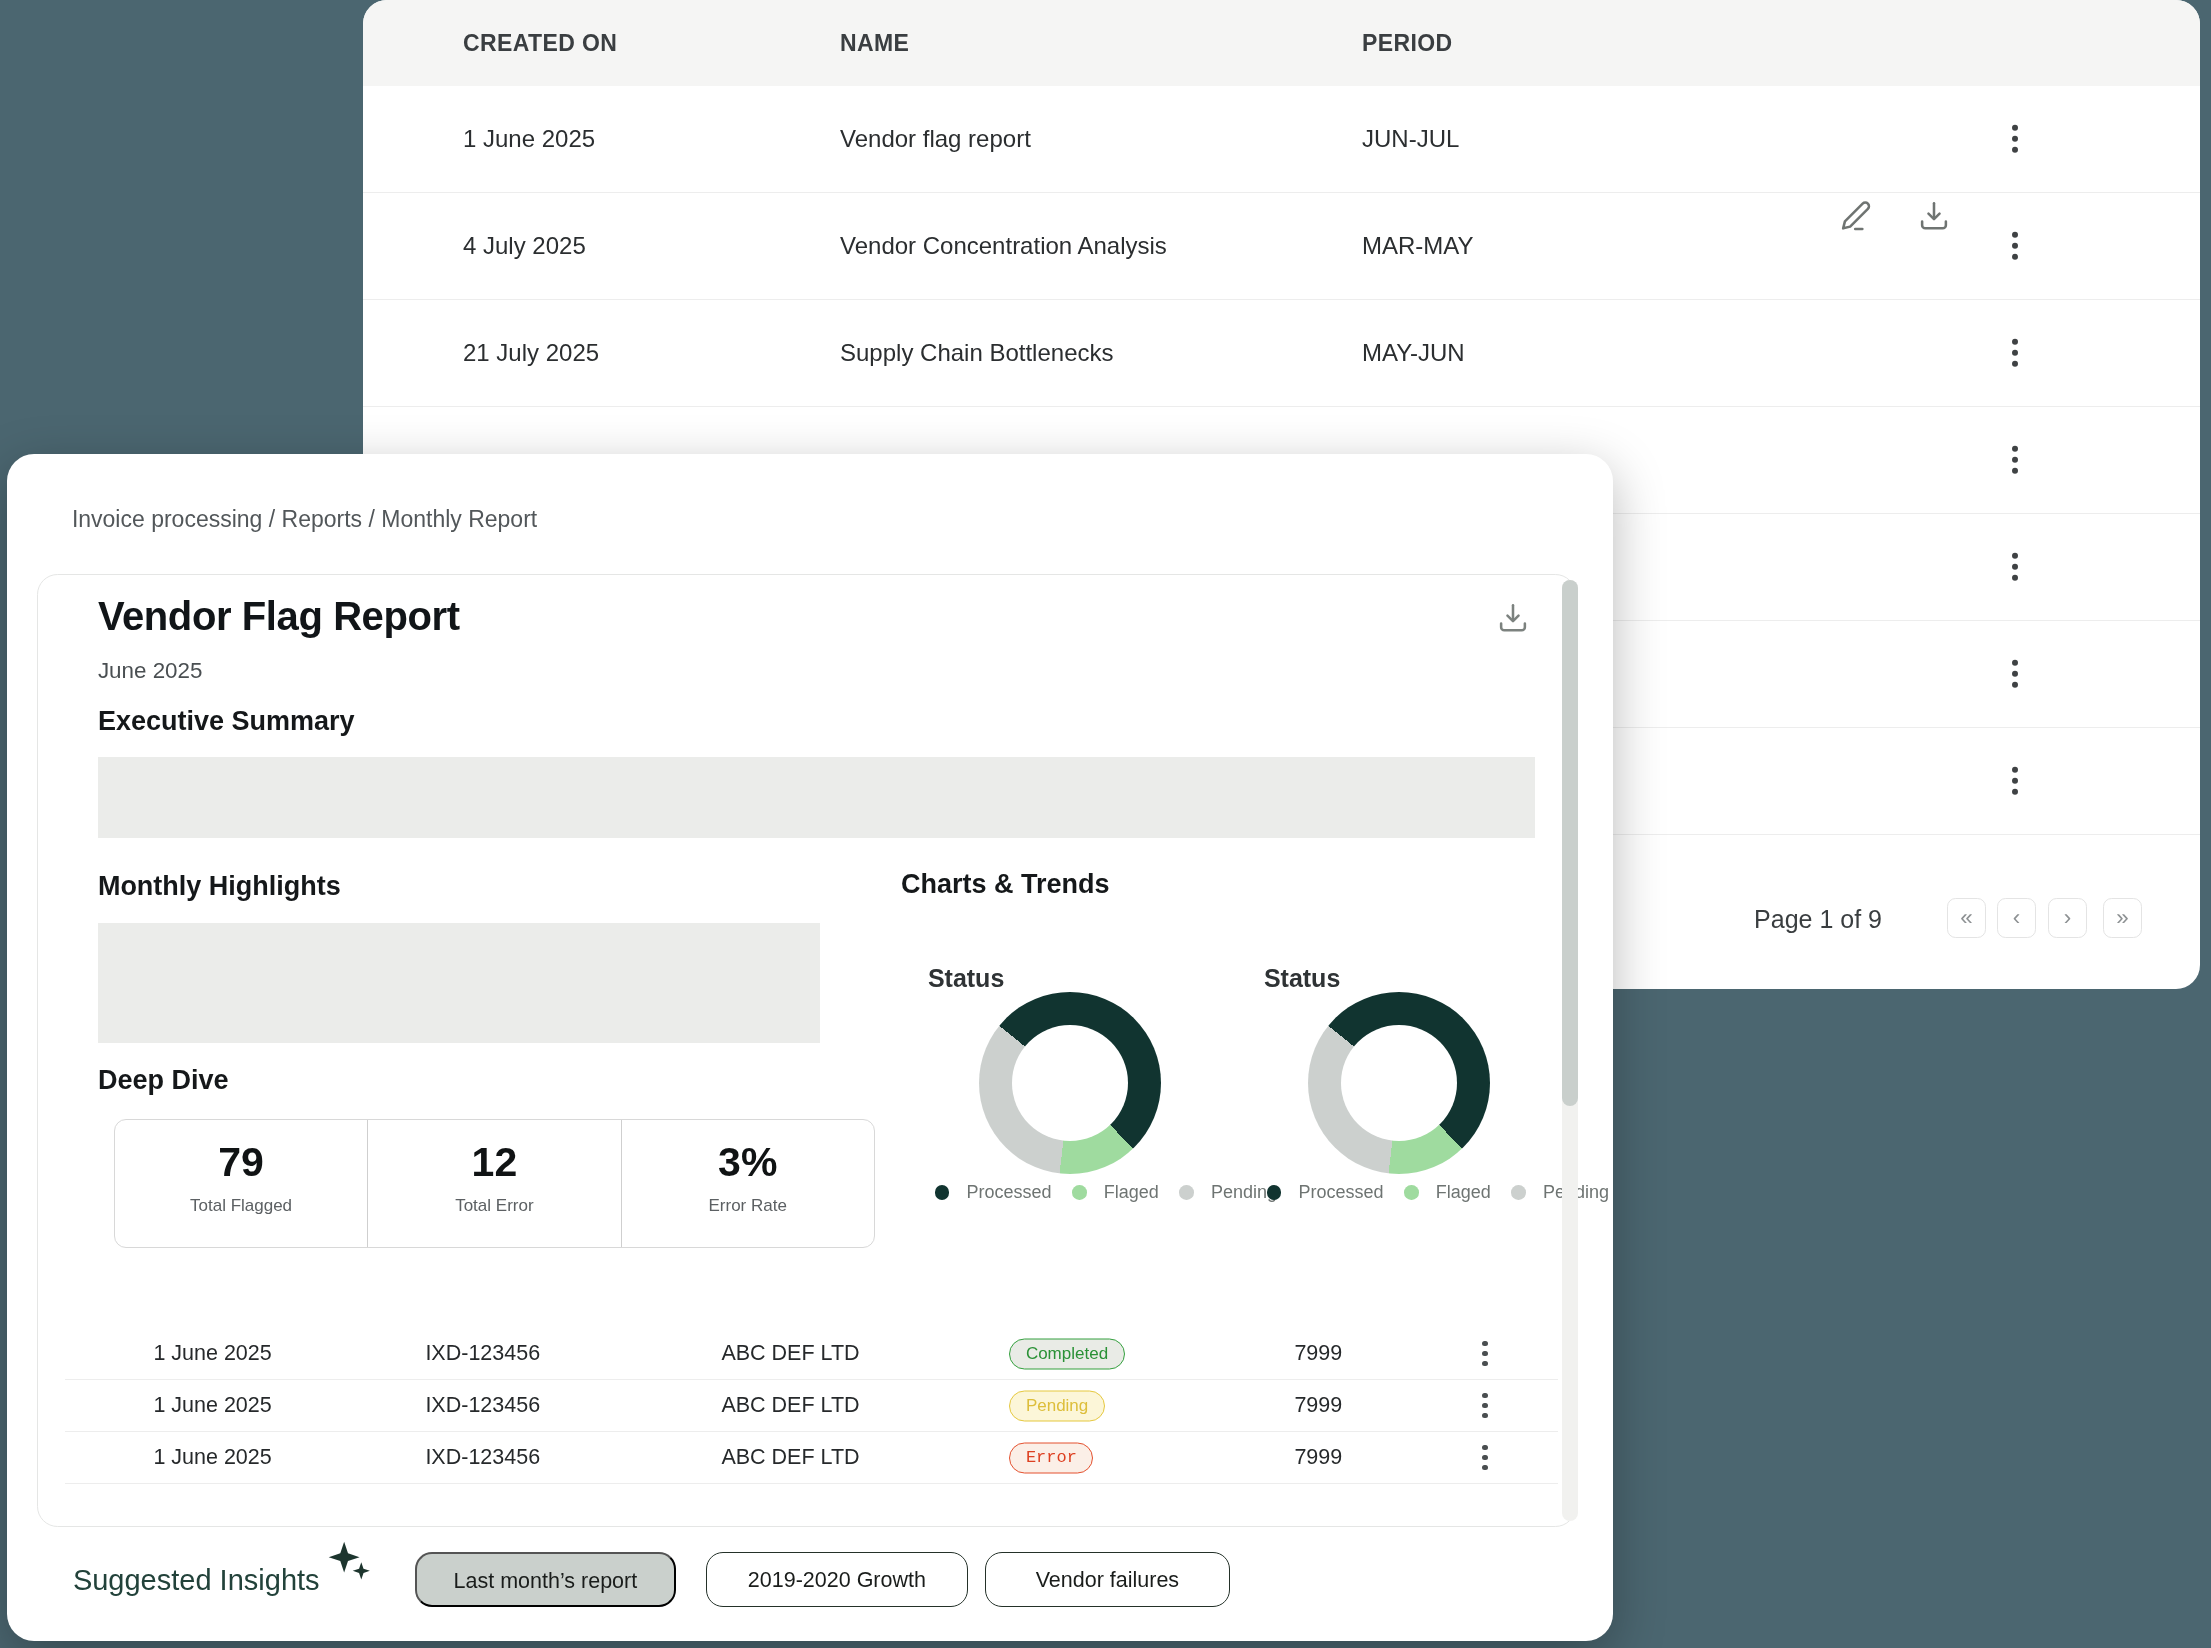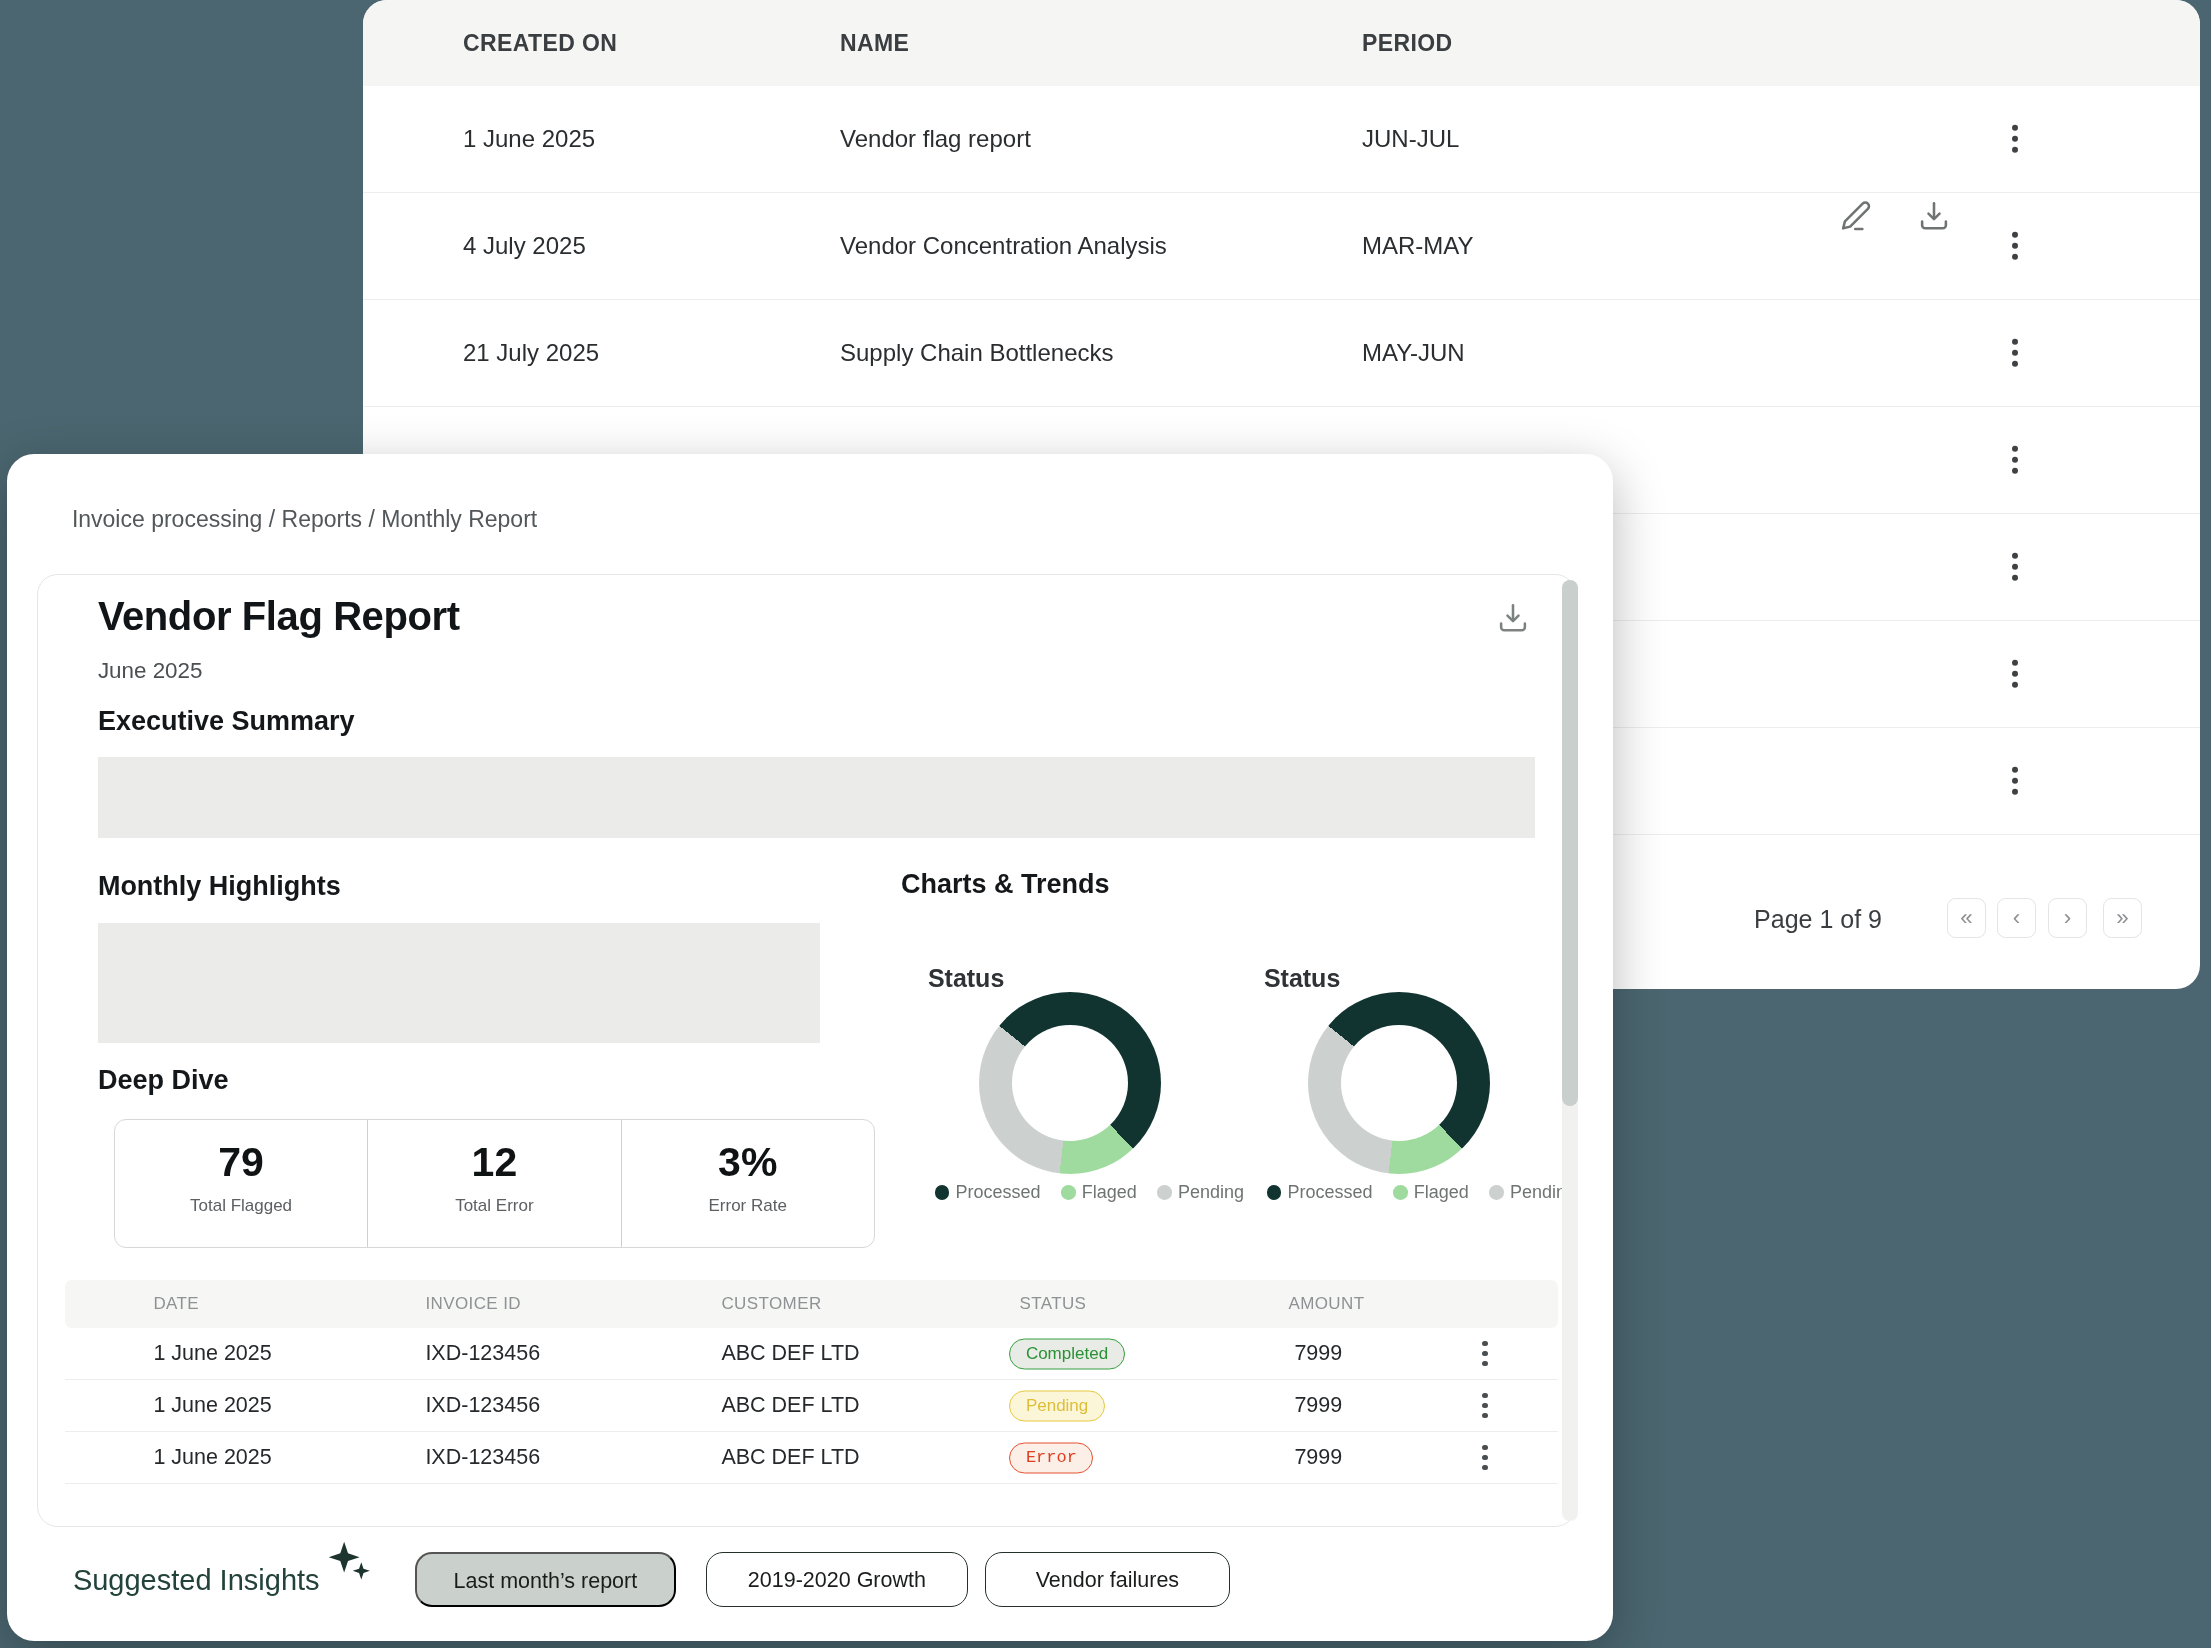--- a/index.html
+++ b/index.html
@@ -44,21 +44,21 @@
   .stat .val { font-size:41px; font-weight:600; color:#101314; }
   .stat .lbl { margin:8.6px auto 0; width:146px; font-size:17px; line-height:21.5px; color:#5c6063; }
 
   .chart-title { position:absolute; font-size:25px; font-weight:600; color:#2f3335; }
   .ct-1 { left:890px; top:389px; } .ct-2 { left:1226px; top:389px; }
   .donut { position:absolute; width:182px; height:182px; border-radius:50%; }
   .donut::after { content:""; position:absolute; inset:33px; background:#fff; border-radius:50%; }
   .donut-1 { left:941px; top:417px; } .donut-2 { left:1270px; top:417px; }
   .legend { position:absolute; top:607px; display:flex; gap:20.6px; font-size:18px; color:#6e7472; align-items:center; }
   .lg-1 { left:897px; } .lg-2 { left:1229px; }
-  .legend .item { display:flex; align-items:center; gap:6px;justify-content:flex-end; }
+  .legend .item { display:flex; align-items:center; gap:17px;justify-content:flex-end; }
   .legend .dot { width:14.6px; height:14.6px; border-radius:50%; }
   .dot-processed { background:var(--donut-dark,#113430); }
   .dot-flagged { background:var(--donut-flagged,#9fdb9f); }
   .dot-pending { background:var(--donut-pending,#ccd0ce); }
 
   .itable-head { position:absolute; left:27.5px; top:705px; width:1493px; height:48px; background:#f6f6f5; border-radius:6.9px; }
   .itable-head span { position:absolute; line-height:48px; font-size:17px; color:#8e9294; letter-spacing:0.4px; }
   .ih-date { left:88px; } .ih-inv { left:360px; } .ih-cust { left:656px; } .ih-status { left:954px; } .ih-amount { left:1223px; }
   .itable-rows { position:absolute; left:27.5px; top:753px; width:1493px; }
   .irow { position:relative; height:52px; border-bottom:1.7px solid #ededed; }
@@ -232,27 +232,20 @@
       <div class="stat">
         <div class="val">12</div>
         <div class="lbl">Total Error</div>
       </div>
       <div class="stat">
         <div class="val">3%</div>
         <div class="lbl">Error Rate</div>
       </div>
     </div>
 
-    <div class="itable-head">
-      <span class="ih-date">DATE</span>
-      <span class="ih-inv">INVOICE ID</span>
-      <span class="ih-cust">CUSTOMER</span>
-      <span class="ih-status">STATUS</span>
-      <span class="ih-amount">AMOUNT</span>
-    </div>
     <div class="itable-rows">
       <div class="irow">
         <span class="txt ir-date">1 June 2025</span>
         <span class="txt ir-inv">IXD-123456</span>
         <span class="txt ir-cust">ABC DEF LTD</span>
         <span class="badge badge--completed">Completed</span>
         <span class="txt ir-amount">7999</span>
         <div class="row-icon kebab ikebab">
             <i></i>
             <i></i>

